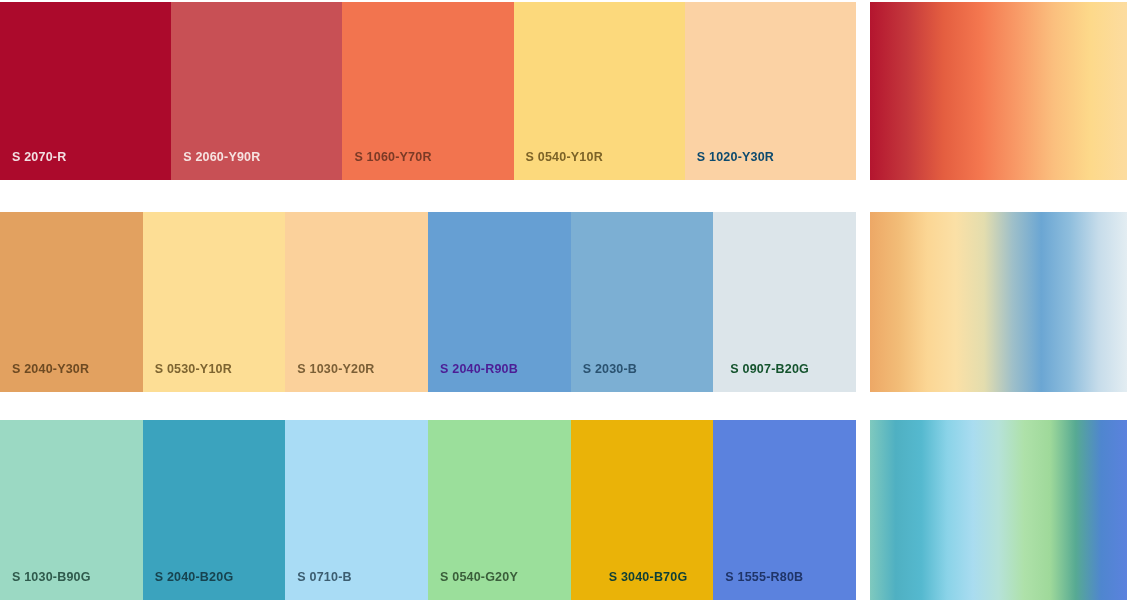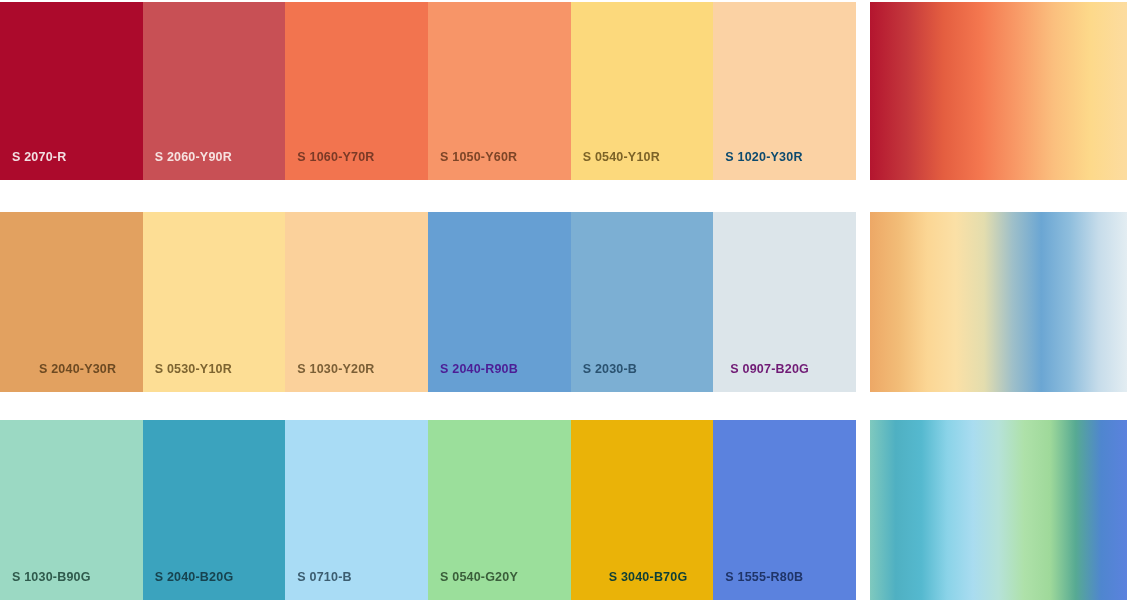--- a/index.html
+++ b/index.html
@@ -91,53 +91,50 @@
       <div class="swatch-strip">
         <div class="swatch" style="background: rgb(172, 10, 44);">
           <span class="swatch-label" style="color: rgb(242, 223, 226);">S 2070-R</span>
         </div>
         <div class="swatch" style="background: rgb(200, 80, 85);">
           <span class="swatch-label" style="color: rgb(246, 227, 225);">S 2060-Y90R</span>
         </div>
         <div class="swatch" style="background: rgb(242, 116, 79);">
           <span class="swatch-label" style="color: rgb(122, 58, 38);">S 1060-Y70R</span>
         </div>
-        <div class="swatch" style="background: rgb(247, 149, 104);">
-          <span class="swatch-label" style="color: rgb(125, 69, 39);">S 1050-Y60R</span>
-        </div>
         <div class="swatch" style="background: rgb(252, 217, 124);">
           <span class="swatch-label" style="color: rgb(124, 99, 39);">S 0540-Y10R</span>
         </div>
         <div class="swatch" style="background: rgb(251, 210, 164);">
           <span class="swatch-label" style="color: #0c4a6e;">S 1020-Y30R</span>
         </div>
       </div>
       <div class="gradient-gap"></div>
       <div class="gradient-strip" style="background: linear-gradient(to right, rgb(180, 21, 47), rgb(196, 56, 60), rgb(228, 94, 64), rgb(244, 119, 79), rgb(248, 154, 103), rgb(251, 191, 126), rgb(253, 217, 138), rgb(252, 220, 160));"></div>
       <div class="edge-spacer"></div>
     </div>
     <div class="palette-row" id="palette-row-1">
       <div class="swatch-strip">
         <div class="swatch" style="background: rgb(226, 161, 96);">
-          <span class="swatch-label" style="color: rgb(109, 74, 34); margin-left: 27px;">S 2040-Y30R</span>
+          <span class="swatch-label" style="color: rgb(109, 74, 34);">S 2040-Y30R</span>
         </div>
         <div class="swatch" style="background: rgb(253, 222, 149);">
           <span class="swatch-label" style="color: rgb(125, 100, 48); padding-left: 12px;">S 0530-Y10R</span>
         </div>
         <div class="swatch" style="background: rgb(251, 209, 155);">
           <span class="swatch-label" style="color: rgb(123, 95, 54);">S 1030-Y20R</span>
         </div>
         <div class="swatch" style="background: rgb(102, 159, 211);">
           <span class="swatch-label" style="color: #4c1d95;">S 2040-R90B</span>
         </div>
         <div class="swatch" style="background: rgb(124, 175, 211);">
           <span class="swatch-label" style="color: rgb(42, 82, 112);">S 2030-B</span>
         </div>
         <div class="swatch" style="background: rgb(220, 229, 234);">
-          <span class="swatch-label" style="color: #701a75; padding-left: 17px;">S 0907-B20G</span>
+          <span class="swatch-label" style="color: #14532d; padding-left: 17px;">S 0907-B20G</span>
         </div>
       </div>
       <div class="gradient-gap"></div>
       <div class="gradient-strip" style="background: linear-gradient(to right, rgb(237, 168, 102), rgb(242, 188, 119), rgb(251, 214, 148), rgb(251, 224, 166), rgb(227, 221, 174), rgb(158, 191, 201), rgb(107, 166, 211), rgb(143, 190, 221), rgb(198, 220, 234), rgb(227, 237, 242));"></div>
       <div class="edge-spacer"></div>
     </div>
     <div class="palette-row" id="palette-row-2">
       <div class="swatch-strip">
         <div class="swatch" style="background: rgb(155, 217, 195);">
           <span class="swatch-label" style="color: rgb(47, 90, 76);">S 1030-B90G</span>

